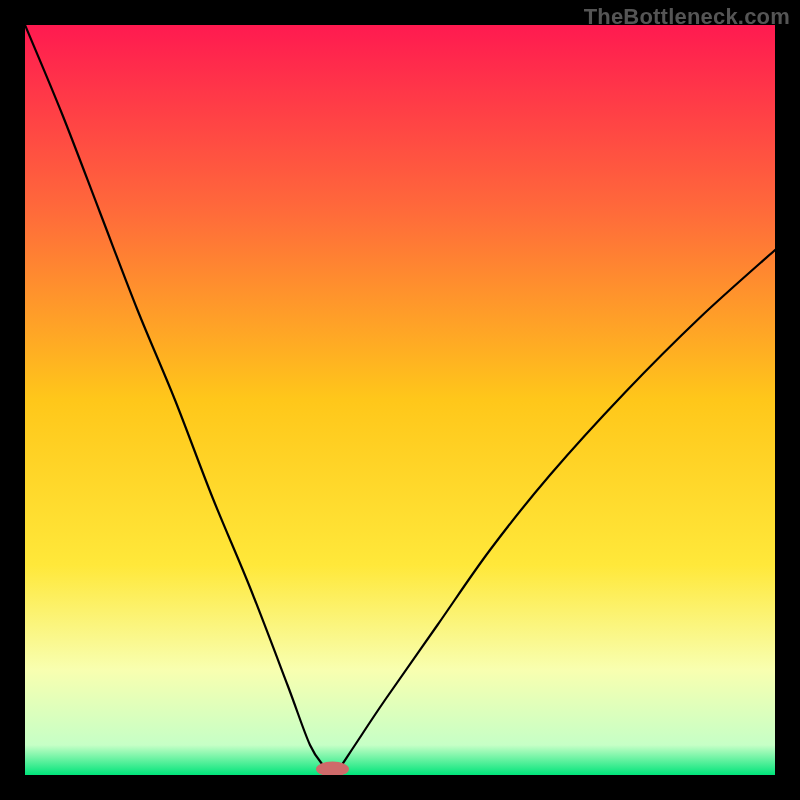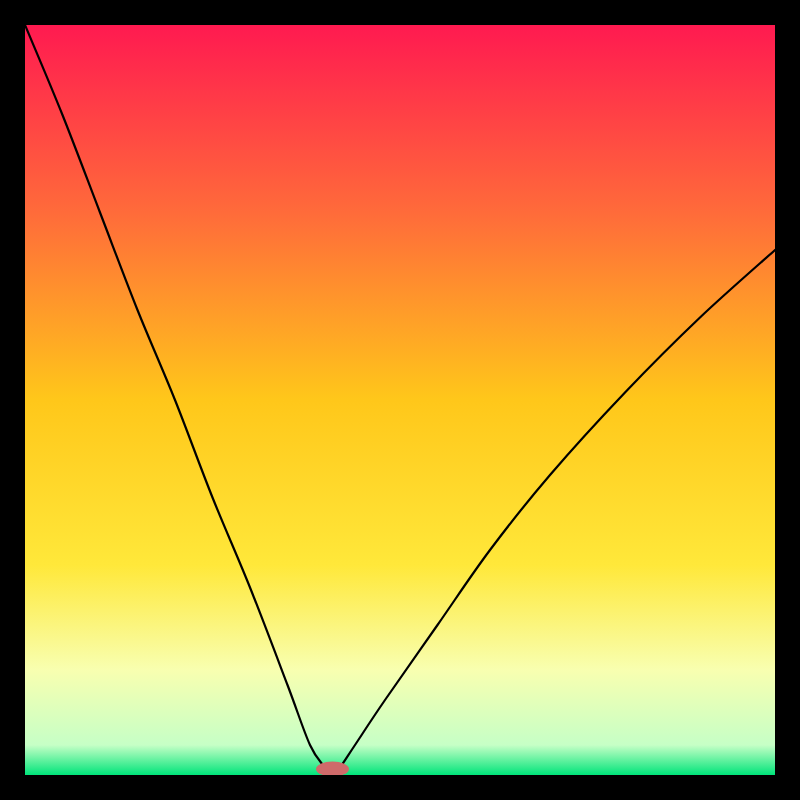--- a/index.html
+++ b/index.html
@@ -49,20 +49,21 @@
     stroke-width: 2.2;
     fill: none;
     stroke-linecap: round;
     stroke-linejoin: round;
   }
 </style>
 </head>
 <body>
 
 <div class="frame">
+  <div class="watermark">TheBottleneck.com</div>
 
   <div class="plot-area">
     <svg class="plot-svg" viewBox="0 0 750 750" preserveAspectRatio="none">
       <defs>
         <linearGradient id="bg-grad" x1="0" y1="0" x2="0" y2="1">
             <stop offset="0%" stop-color="#ff1a50"></stop>
             <stop offset="25%" stop-color="#ff6b3a"></stop>
             <stop offset="50%" stop-color="#ffc71a"></stop>
             <stop offset="72%" stop-color="#ffe83a"></stop>
             <stop offset="86%" stop-color="#f8ffb0"></stop>

